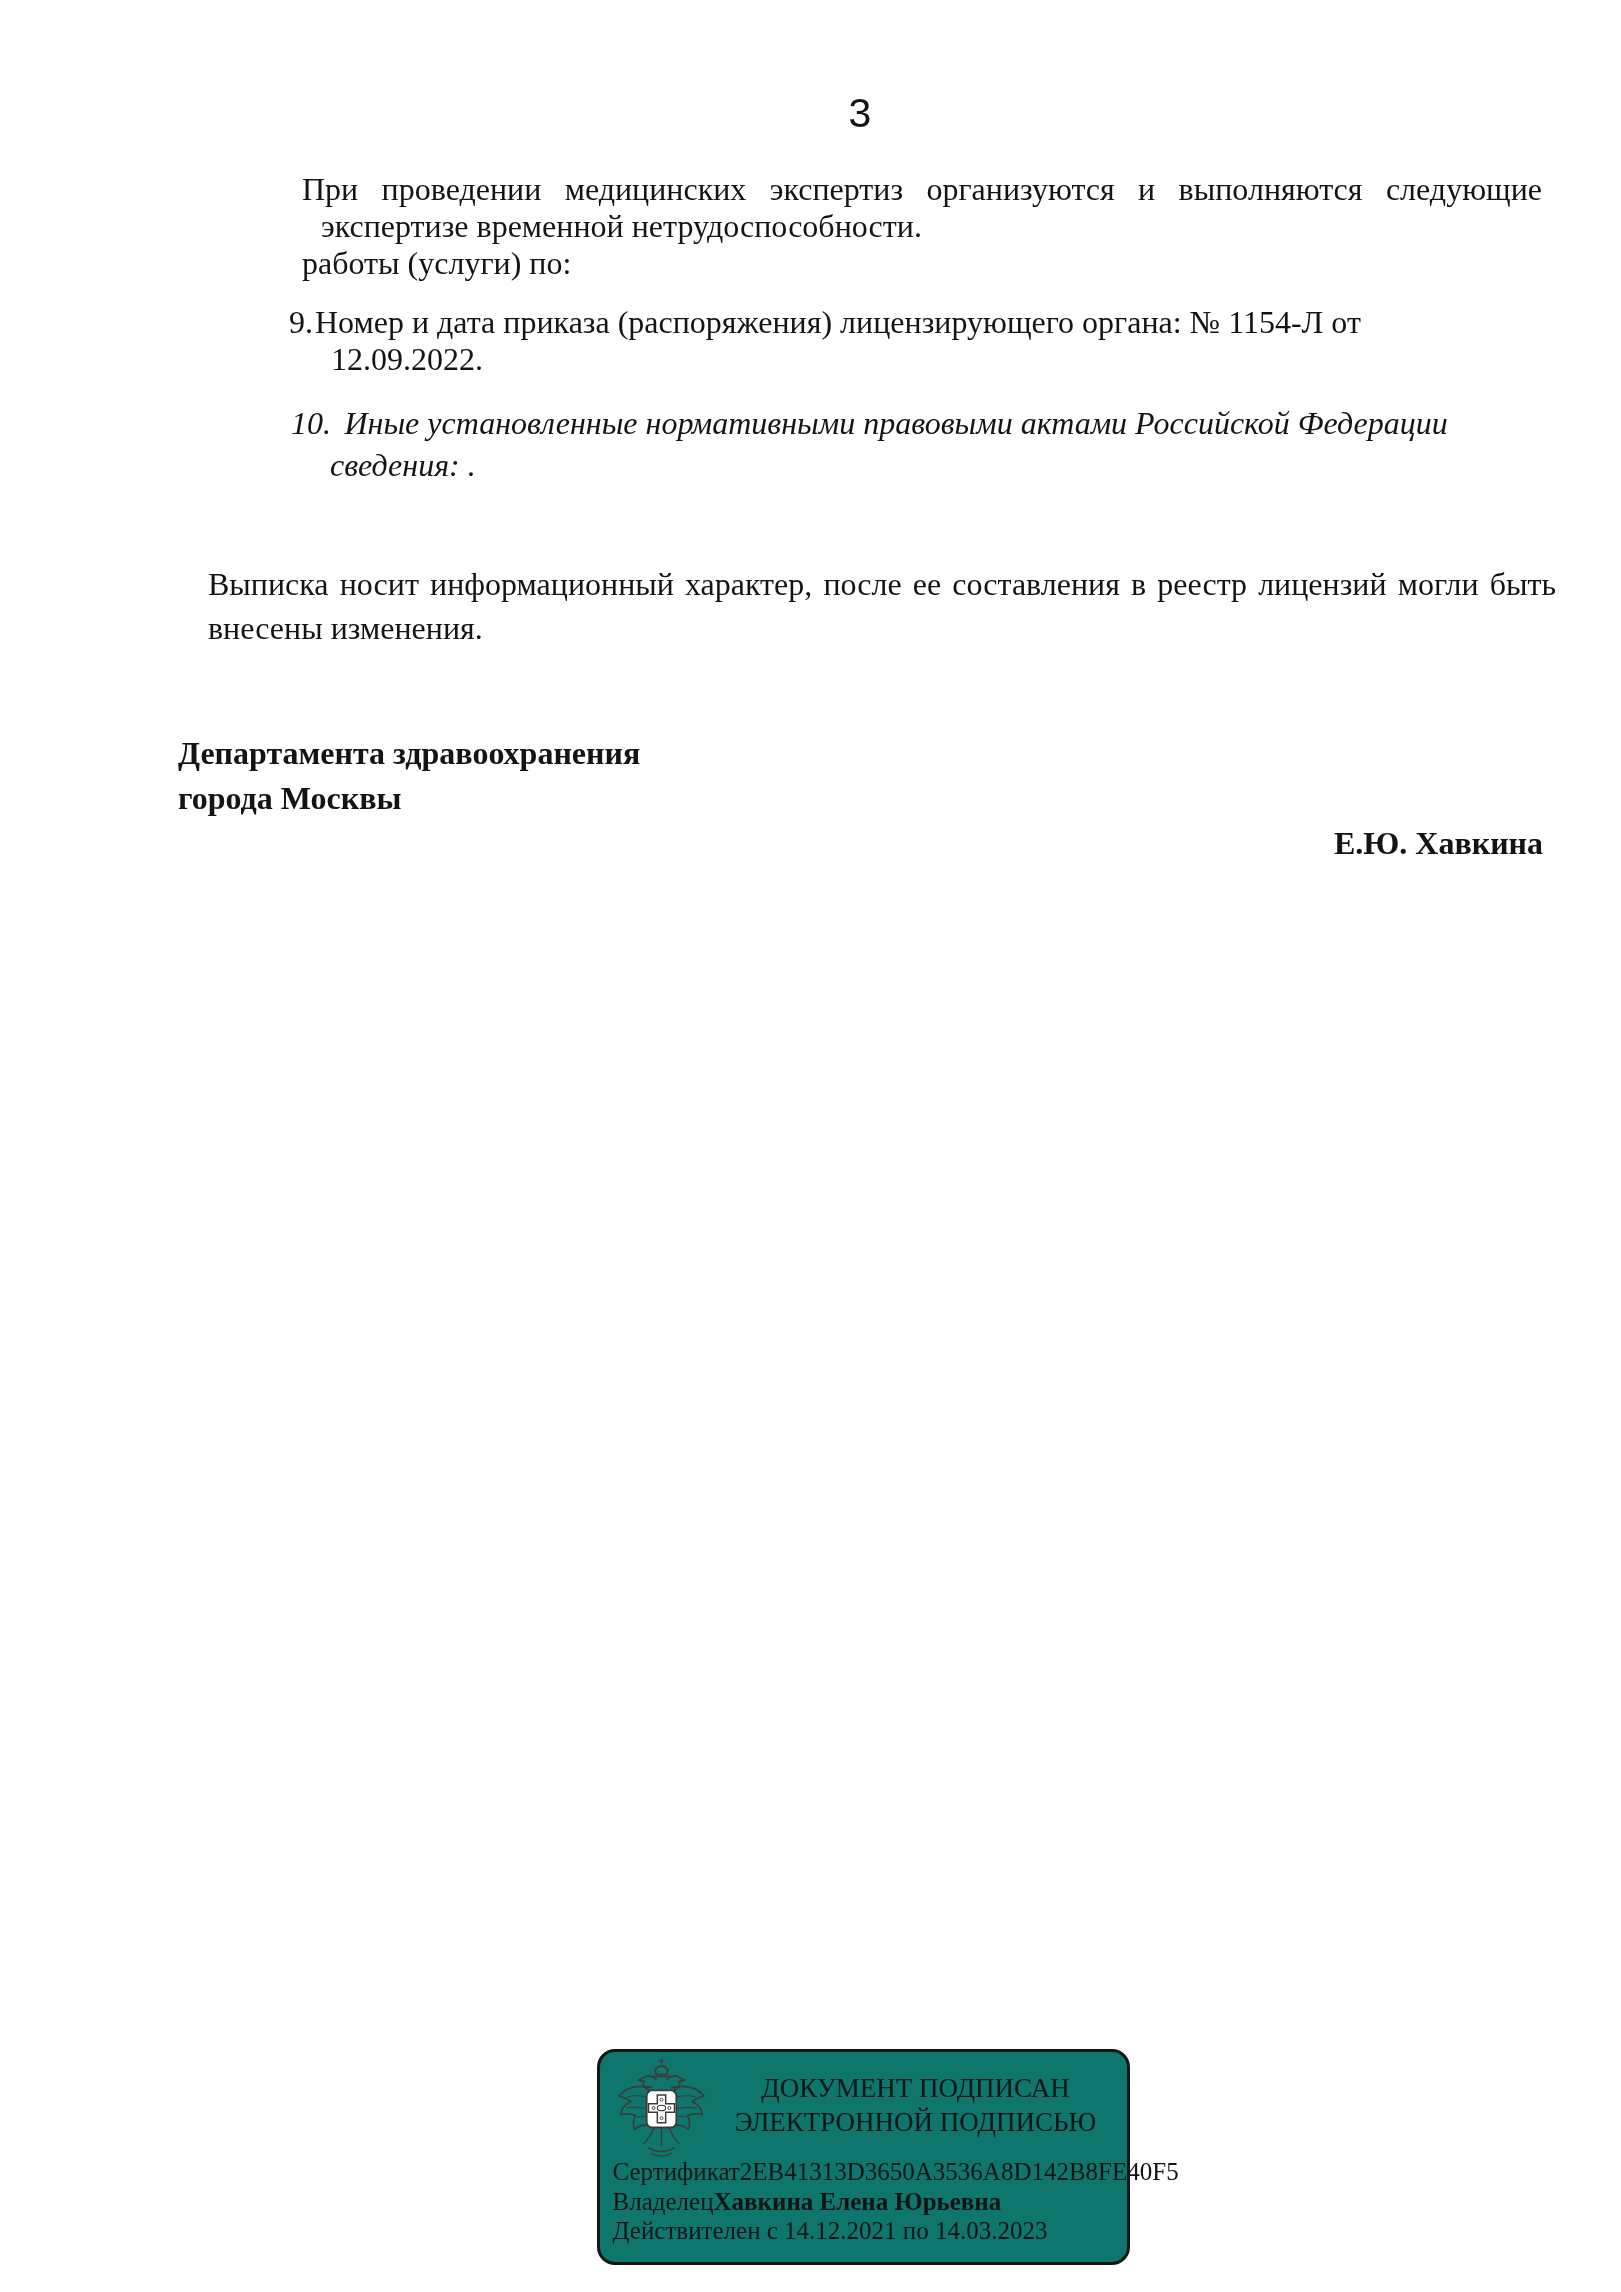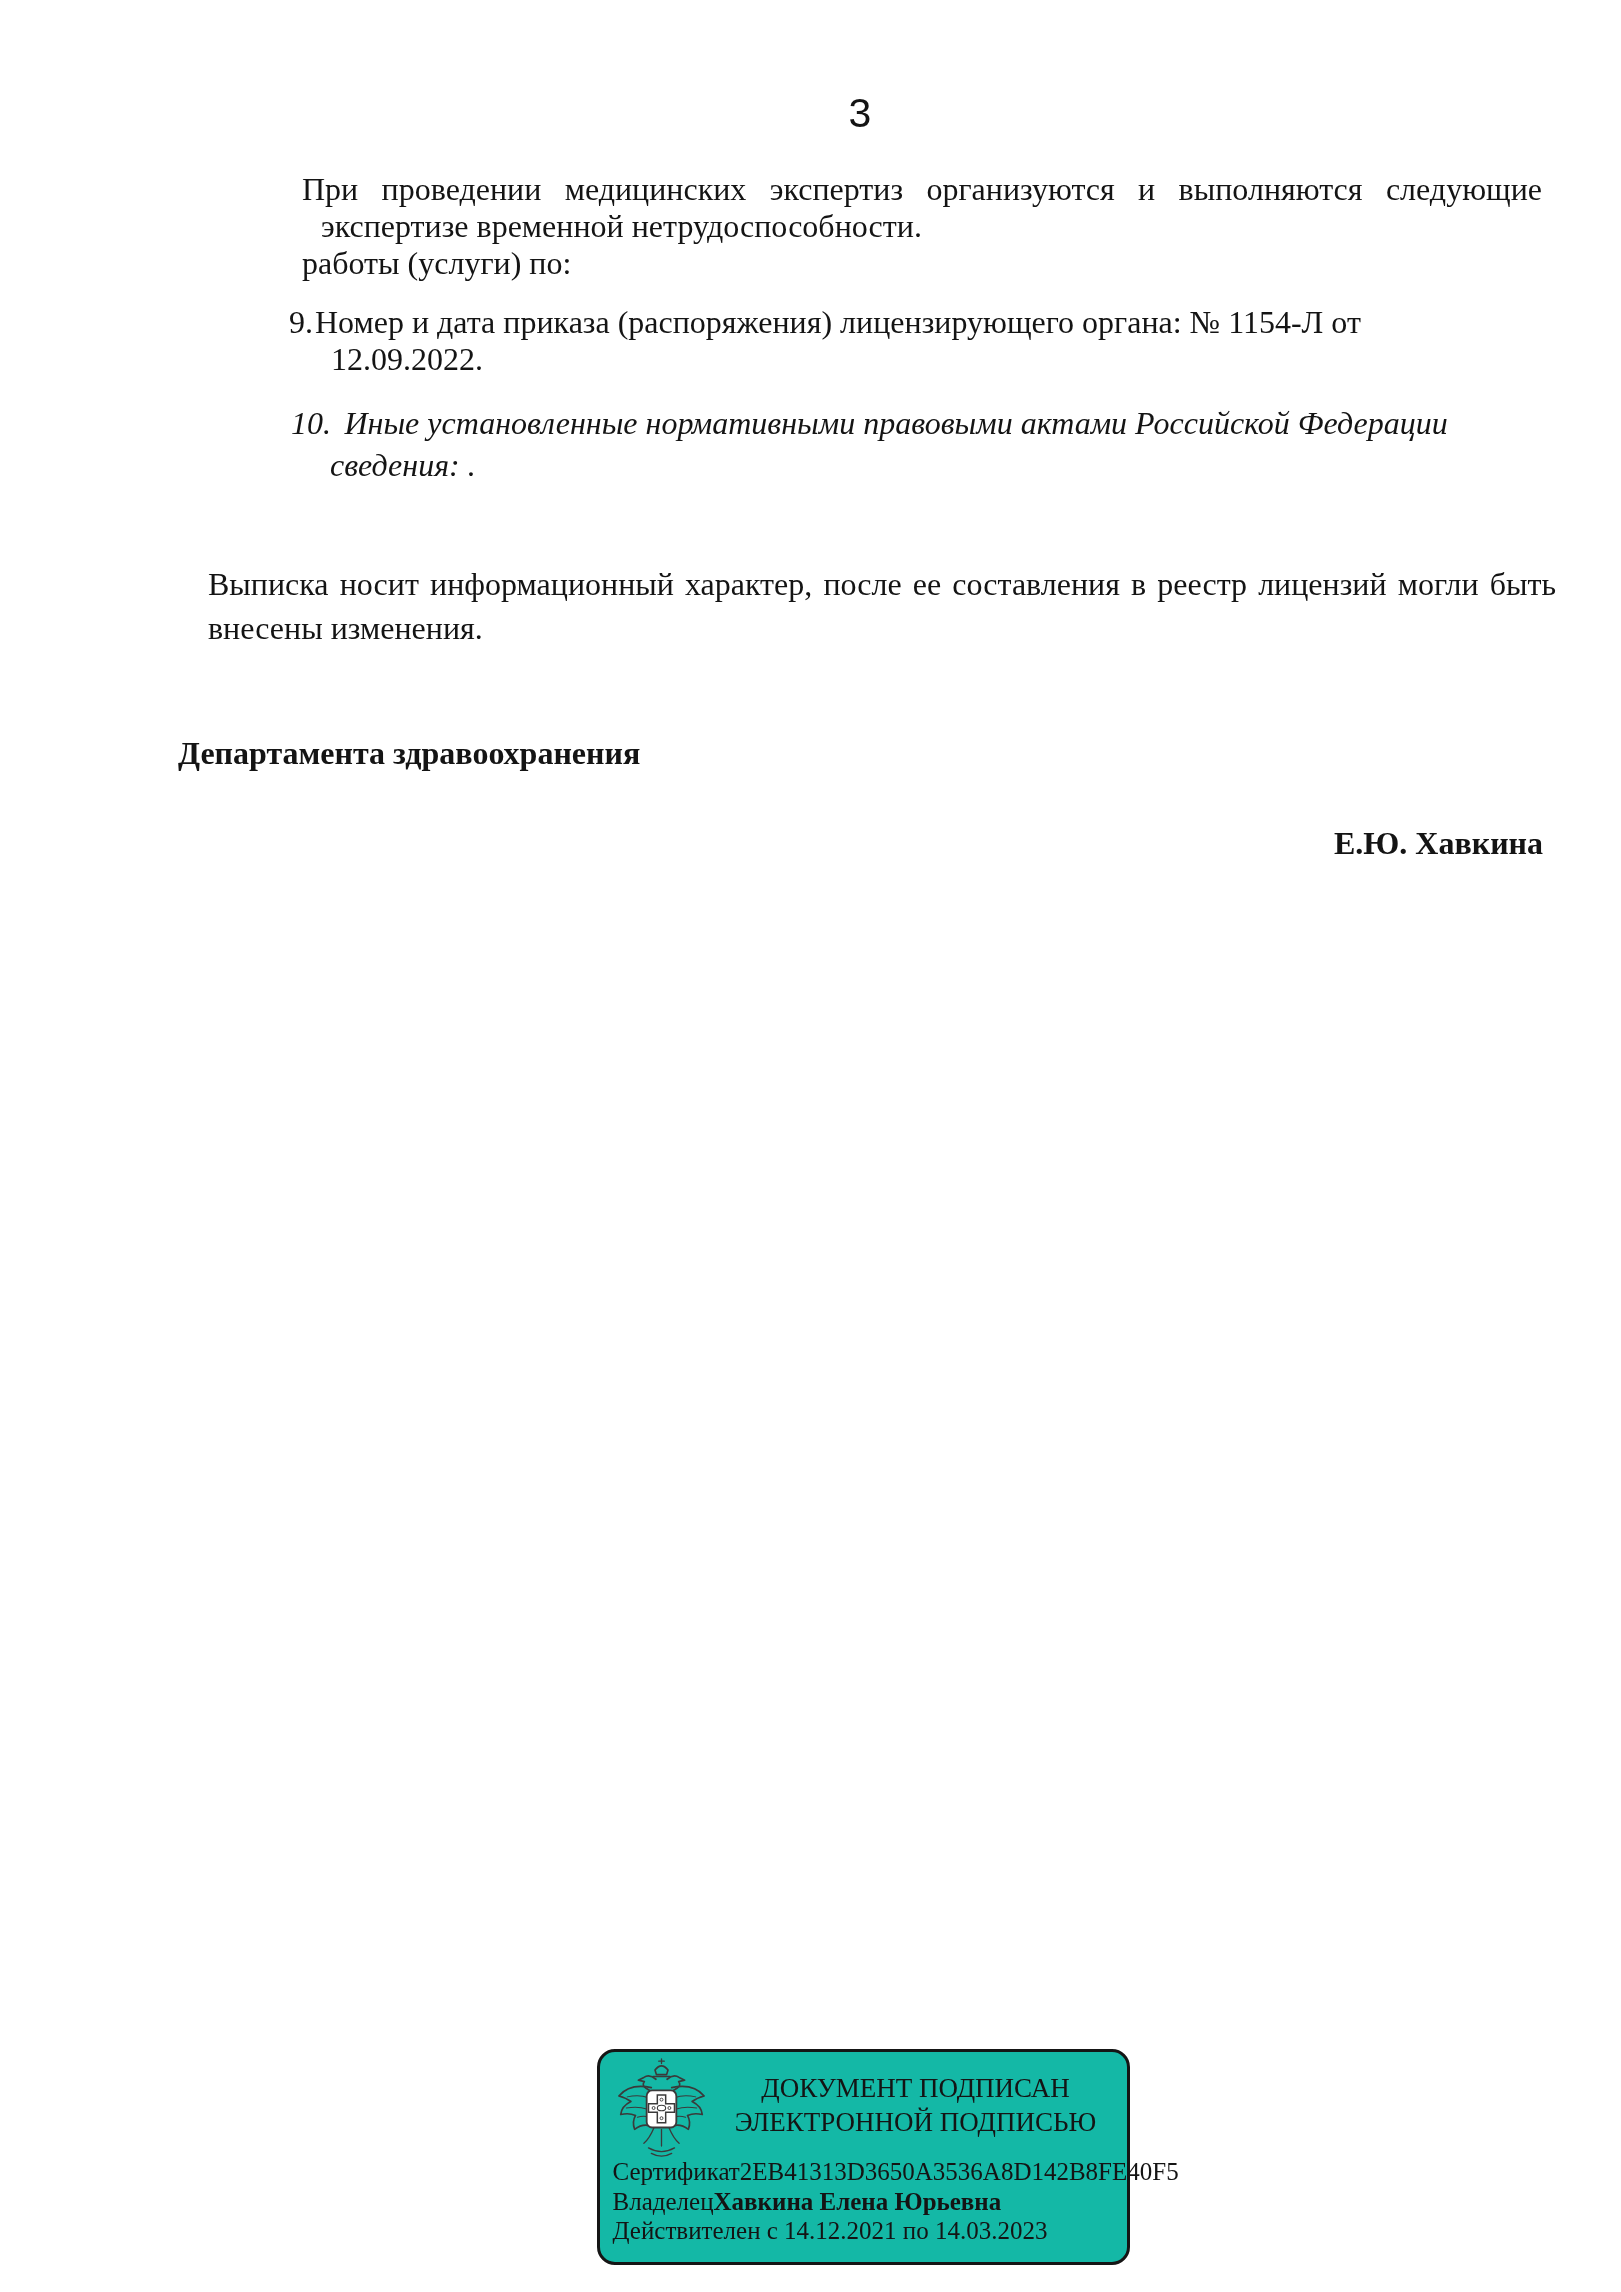--- a/index.html
+++ b/index.html
@@ -27,21 +27,21 @@
   .item9 .item-text{margin-left:2px;}
   .item10{line-height:42px;font-style:italic;}
   .item10 .item-text{margin-left:13.4px;}
   .note{line-height:44px;}
   .sig{font-weight:bold;font-size:32px;line-height:45px;white-space:nowrap;}
   .sig-name{font-weight:bold;font-size:32px;line-height:45px;text-align:right;white-space:nowrap;}
   
   .stamp{
     left:597px;top:2049px;width:533px;height:216px;
     border:3.6px solid #151515;border-radius:18px;
-    box-sizing:border-box;background:#14b8a6;
+    box-sizing:border-box;background:#0f766e;
   }
   .stamp-title{
     left:112px;top:19px;width:407px;
     font-size:27px;line-height:34px;text-align:center;white-space:nowrap;
   }
   .stamp-rows{left:12.5px;top:105px;font-size:25px;line-height:29.6px;white-space:nowrap;}
   .stamp-rows .val{margin-left:0;}
   .stamp-rows .bold{font-weight:bold;}
   .emblem{left:14.3px;top:5.4px;width:95px;height:102px;}
 </style>
@@ -68,20 +68,21 @@
     <div style="padding-left:39px;">сведения: .</div>
   </div>
 
   <div class="abs body-text note" style="left:208px;top:562px;width:1348px;">
     <div class="justify-line">Выписка носит информационный характер, после ее составления в реестр лицензий могли быть</div>
     <div>внесены изменения.</div>
   </div>
 
   <div class="abs sig" style="left:178px;top:731px;">
     <div>Департамента здравоохранения</div>
+    <div>города Москвы</div>
   </div>
   <div class="abs sig-name" style="left:1075px;top:821px;width:468px;">Е.Ю. Хавкина</div>
 
   <div class="abs stamp">
 
     <svg class="abs emblem" viewBox="0 0 100 110" xmlns="http://www.w3.org/2000/svg" aria-hidden="true">
       <g fill="none" stroke="#3a3a3a" stroke-width="1.8" stroke-linecap="round" stroke-linejoin="round">
 
         <path d="M50 2 v5 M47 4.5 h6" stroke-width="1.4"></path>
         <path d="M43 14 q7 -9 14 0 l-1.5 5 h-11 z"></path>

